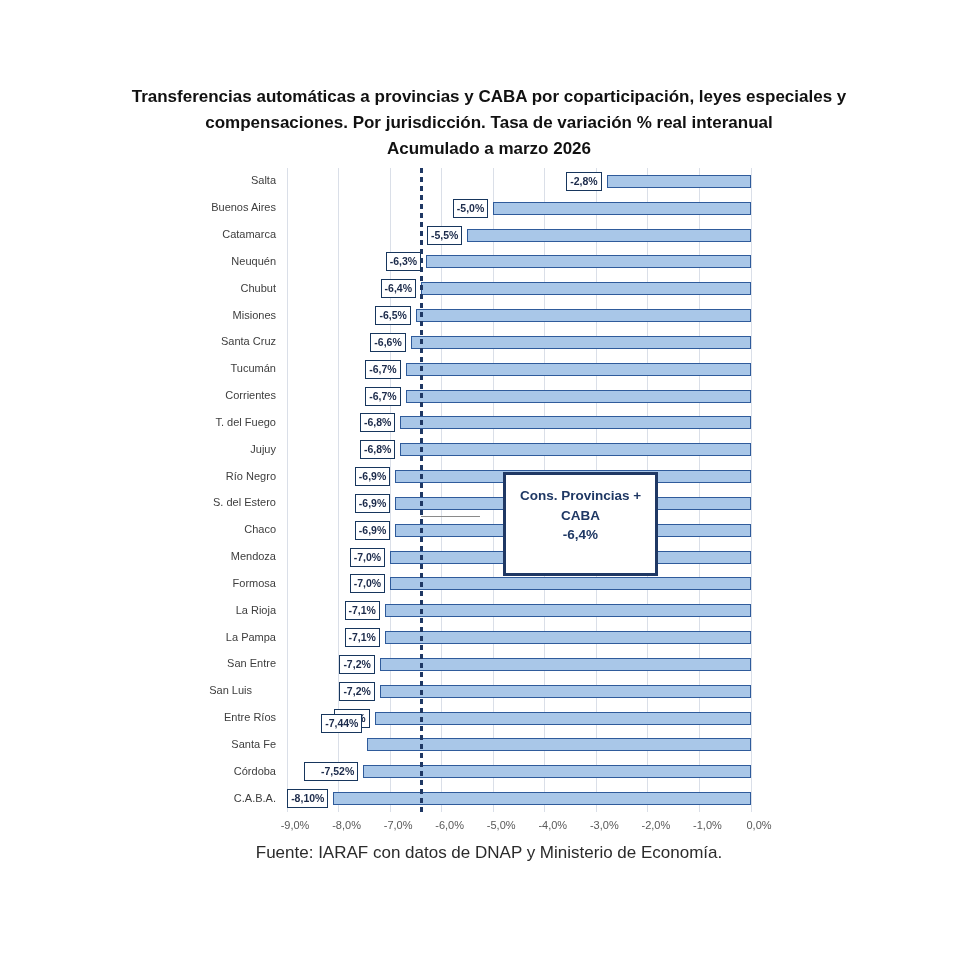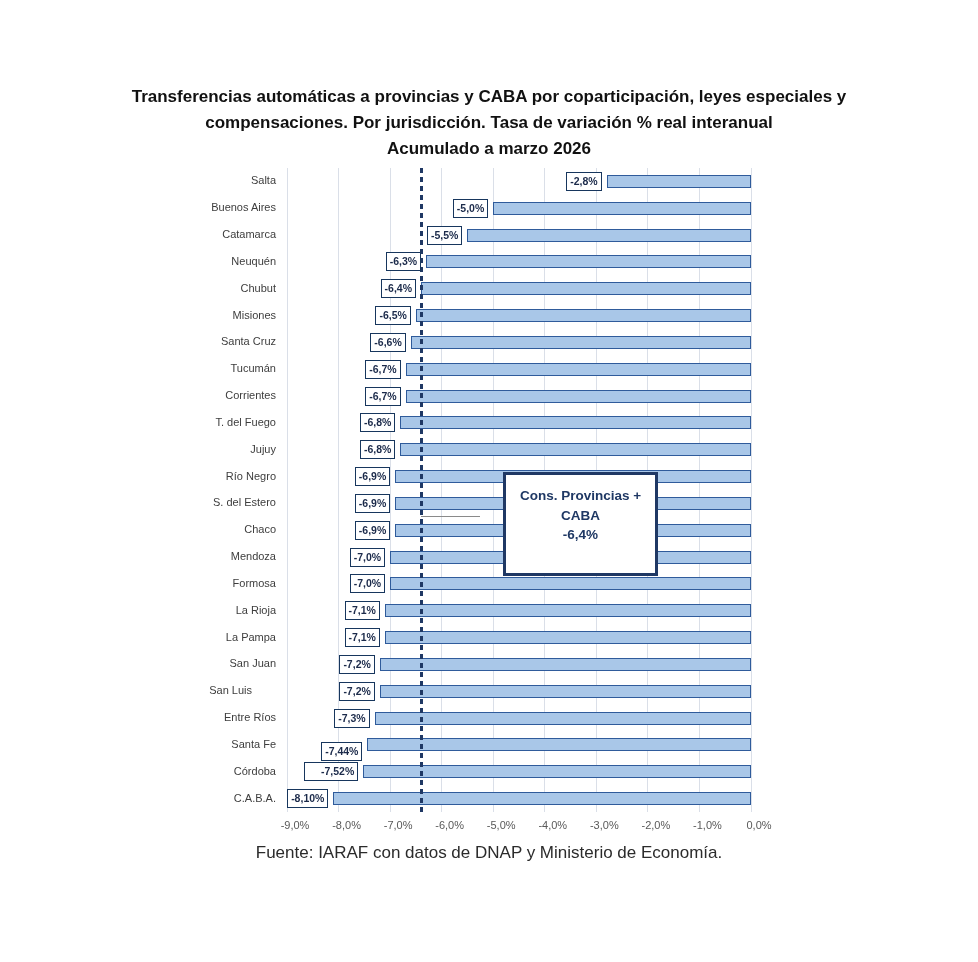--- a/index.html
+++ b/index.html
@@ -135,32 +135,32 @@
       <div class="val-label" style="right: 592.889px; top: 547.583px; border: 1px solid rgb(23, 54, 93); color: rgb(27, 42, 74);">-7,0%</div>
       <div class="cat-label" style="right: 702px; top: 576.917px;">Formosa</div>
       <div class="bar" style="left: 390.111px; width: 360.889px; top: 577.417px; height: 13px; background: rgb(169, 199, 232); border: 1.5px solid rgb(47, 91, 155);"></div>
       <div class="val-label" style="right: 592.889px; top: 574.417px; border: 1px solid rgb(23, 54, 93); color: rgb(27, 42, 74);">-7,0%</div>
       <div class="cat-label" style="right: 702px; top: 603.75px;">La Rioja</div>
       <div class="bar" style="left: 384.956px; width: 366.044px; top: 604.25px; height: 13px; background: rgb(169, 199, 232); border: 1.5px solid rgb(47, 91, 155);"></div>
       <div class="val-label" style="right: 598.044px; top: 601.25px; border: 1px solid rgb(23, 54, 93); color: rgb(27, 42, 74);">-7,1%</div>
       <div class="cat-label" style="right: 702px; top: 630.583px;">La Pampa</div>
       <div class="bar" style="left: 384.956px; width: 366.044px; top: 631.083px; height: 13px; background: rgb(169, 199, 232); border: 1.5px solid rgb(47, 91, 155);"></div>
       <div class="val-label" style="right: 598.044px; top: 628.083px; border: 1px solid rgb(23, 54, 93); color: rgb(27, 42, 74);">-7,1%</div>
-      <div class="cat-label" style="right: 702px; top: 657.417px;">San Juan</div>
+      <div class="cat-label" style="right: 702px; top: 657.417px;">San Entre</div>
       <div class="bar" style="left: 379.8px; width: 371.2px; top: 657.917px; height: 13px; background: rgb(169, 199, 232); border: 1.5px solid rgb(47, 91, 155);"></div>
       <div class="val-label" style="right: 603.2px; top: 654.917px; border: 1px solid rgb(23, 54, 93); color: rgb(27, 42, 74);">-7,2%</div>
       <div class="cat-label" style="right: 726px; top: 684.25px;">San Luis</div>
       <div class="bar" style="left: 379.8px; width: 371.2px; top: 684.75px; height: 13px; background: rgb(169, 199, 232); border: 1.5px solid rgb(47, 91, 155);"></div>
       <div class="val-label" style="right: 603.2px; top: 681.75px; border: 1px solid rgb(23, 54, 93); color: rgb(27, 42, 74);">-7,2%</div>
       <div class="cat-label" style="right: 702px; top: 711.083px;">Entre Ríos</div>
       <div class="bar" style="left: 374.644px; width: 376.356px; top: 711.583px; height: 13px; background: rgb(169, 199, 232); border: 1.5px solid rgb(47, 91, 155);"></div>
       <div class="val-label" style="right: 608.356px; top: 708.583px; border: 1px solid rgb(23, 54, 93); color: rgb(27, 42, 74);">-7,3%</div>
       <div class="cat-label" style="right: 702px; top: 737.917px;">Santa Fe</div>
       <div class="bar" style="left: 367.427px; width: 383.573px; top: 738.417px; height: 13px; background: rgb(169, 199, 232); border: 1.5px solid rgb(47, 91, 155);"></div>
-      <div class="val-label" style="right: 615.573px; top: 742px; border: 1px solid rgb(23, 54, 93); color: rgb(27, 42, 74);">-7,44%</div>
+      <div class="val-label" style="right: 615.573px; top: 714px; border: 1px solid rgb(23, 54, 93); color: rgb(27, 42, 74);">-7,44%</div>
       <div class="cat-label" style="right: 702px; top: 764.75px;">Córdoba</div>
       <div class="bar" style="left: 363.302px; width: 387.698px; top: 765.25px; height: 13px; background: rgb(169, 199, 232); border: 1.5px solid rgb(47, 91, 155);"></div>
       <div class="val-label" style="right: 619.698px; top: 762.25px; border: 1px solid rgb(23, 54, 93); color: rgb(27, 42, 74); padding-left: 16px;">-7,52%</div>
       <div class="cat-label" style="right: 702px; top: 791.583px;">C.A.B.A.</div>
       <div class="bar" style="left: 333.4px; width: 417.6px; top: 792.083px; height: 13px; background: rgb(169, 199, 232); border: 1.5px solid rgb(47, 91, 155);"></div>
       <div class="val-label" style="right: 649.6px; top: 789.083px; border: 1px solid rgb(23, 54, 93); color: rgb(27, 42, 74);">-8,10%</div>
       <div class="ref-line" style="left: 419.544px; top: 168px; height: 644px; background: repeating-linear-gradient(rgb(31, 56, 100) 0px, rgb(31, 56, 100) 5px, transparent 5px, transparent 9px);"></div>
     </div>
 
   <div id="annotation-connector"></div>

